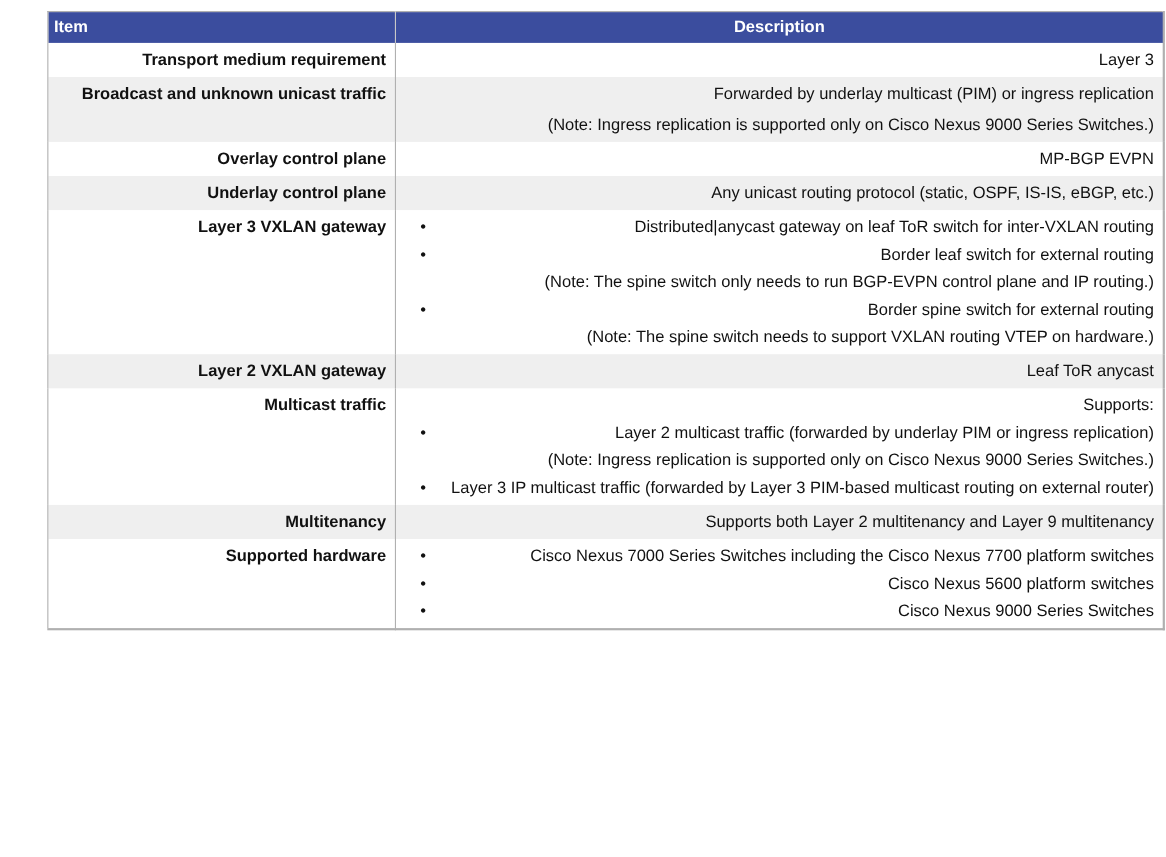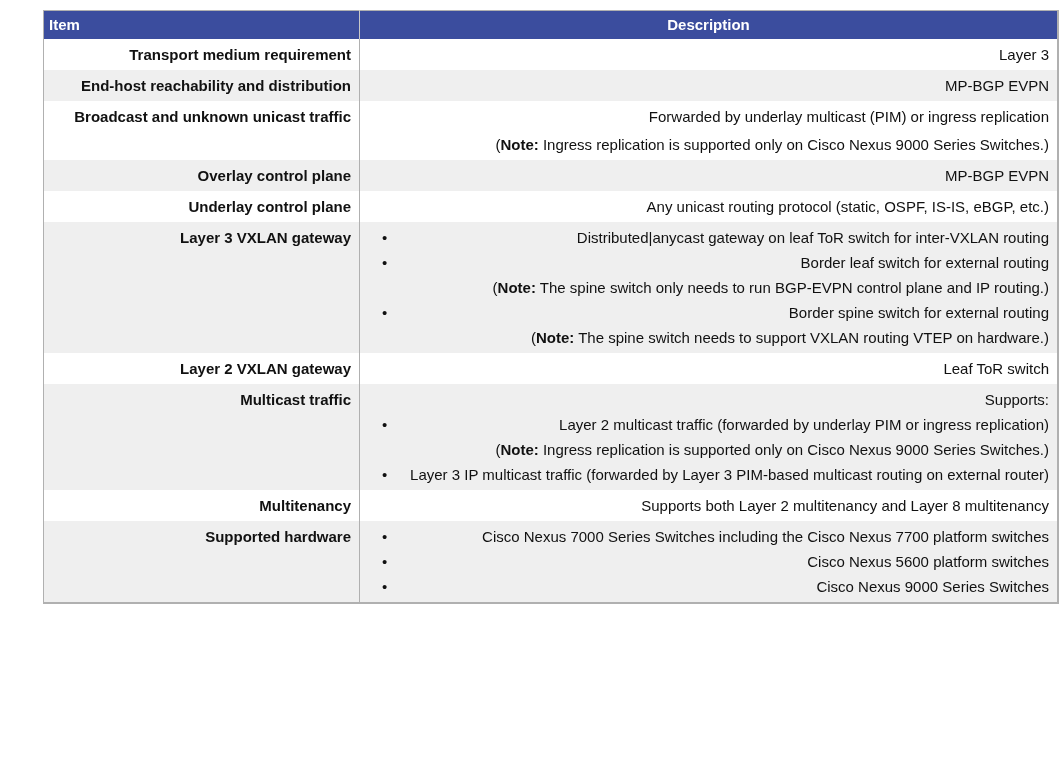--- a/index.html
+++ b/index.html
@@ -46,21 +46,21 @@
   }
   tbody td.desc-cell{border-left:1px solid var(--border);padding-left:8px;}
   tbody tr:nth-child(even){background:var(--stripe);}
   td.item-cell{font-weight:bold;}
   .desc-cell p{margin:0;}
   .desc-cell p + p{margin-top:3px;}
   .desc-cell ul{margin:0;padding:0 0 0 14px;list-style:none;}
   .desc-cell li{position:relative;padding-left:13px;}
   .desc-cell li::before{content:"\2022";position:absolute;left:0;top:0;}
   .bullet-note{margin:0;}
-  b{font-weight:bold;}
+  b{font-weight:normal;}
 </style>
 </head>
 <body>
 
 <div class="table-wrap">
   <table class="spec-table">
     <colgroup>
         <col class="item-col">
         <col class="desc-col">
       </colgroup>
@@ -68,26 +68,20 @@
       <tr>
         <th class="item-head">Item</th>
         <th class="desc-head">Description</th>
       </tr>
     </thead>
     <tbody>
         <tr>
           <td class="item-cell">Transport medium requirement</td>
           <td class="desc-cell">
             <p>Layer 3</p>
-          </td>
-        </tr>
-        <tr>
-          <td class="item-cell">End-host reachability and distribution</td>
-          <td class="desc-cell">
-            <p>MP-BGP EVPN</p>
           </td>
         </tr>
         <tr>
           <td class="item-cell">Broadcast and unknown unicast traffic</td>
           <td class="desc-cell">
             <p>Forwarded by underlay multicast (PIM) or ingress replication</p>
             <p>(<b>Note:</b> Ingress replication is supported only on Cisco Nexus 9000 Series Switches.)</p>
           </td>
         </tr>
         <tr>
@@ -108,37 +102,37 @@
             <ul>
               <li>Distributed|anycast gateway on leaf ToR switch for inter-VXLAN routing</li>
               <li>Border leaf switch for external routing<div class="bullet-note">(<b>Note:</b> The spine switch only needs to run BGP-EVPN control plane and IP routing.)</div></li>
               <li>Border spine switch for external routing<div class="bullet-note">(<b>Note:</b> The spine switch needs to support VXLAN routing VTEP on hardware.)</div></li>
             </ul>
           </td>
         </tr>
         <tr>
           <td class="item-cell">Layer 2 VXLAN gateway</td>
           <td class="desc-cell">
-            <p>Leaf ToR switch</p>
+            <p>Leaf ToR anycast</p>
           </td>
         </tr>
         <tr>
           <td class="item-cell">Multicast traffic</td>
           <td class="desc-cell">
             <p>Supports:</p>
             <ul>
               <li>Layer 2 multicast traffic (forwarded by underlay PIM or ingress replication)<div class="bullet-note">(<b>Note:</b> Ingress replication is supported only on Cisco Nexus 9000 Series Switches.)</div></li>
               <li>Layer 3 IP multicast traffic (forwarded by Layer 3 PIM-based multicast routing on external router)</li>
             </ul>
           </td>
         </tr>
         <tr>
           <td class="item-cell">Multitenancy</td>
           <td class="desc-cell">
-            <p>Supports both Layer 2 multitenancy and Layer 8 multitenancy</p>
+            <p>Supports both Layer 2 multitenancy and Layer 9 multitenancy</p>
           </td>
         </tr>
         <tr>
           <td class="item-cell">Supported hardware</td>
           <td class="desc-cell">
             <ul>
               <li>Cisco Nexus 7000 Series Switches including the Cisco Nexus 7700 platform switches</li>
               <li>Cisco Nexus 5600 platform switches</li>
               <li>Cisco Nexus 9000 Series Switches</li>
             </ul>

